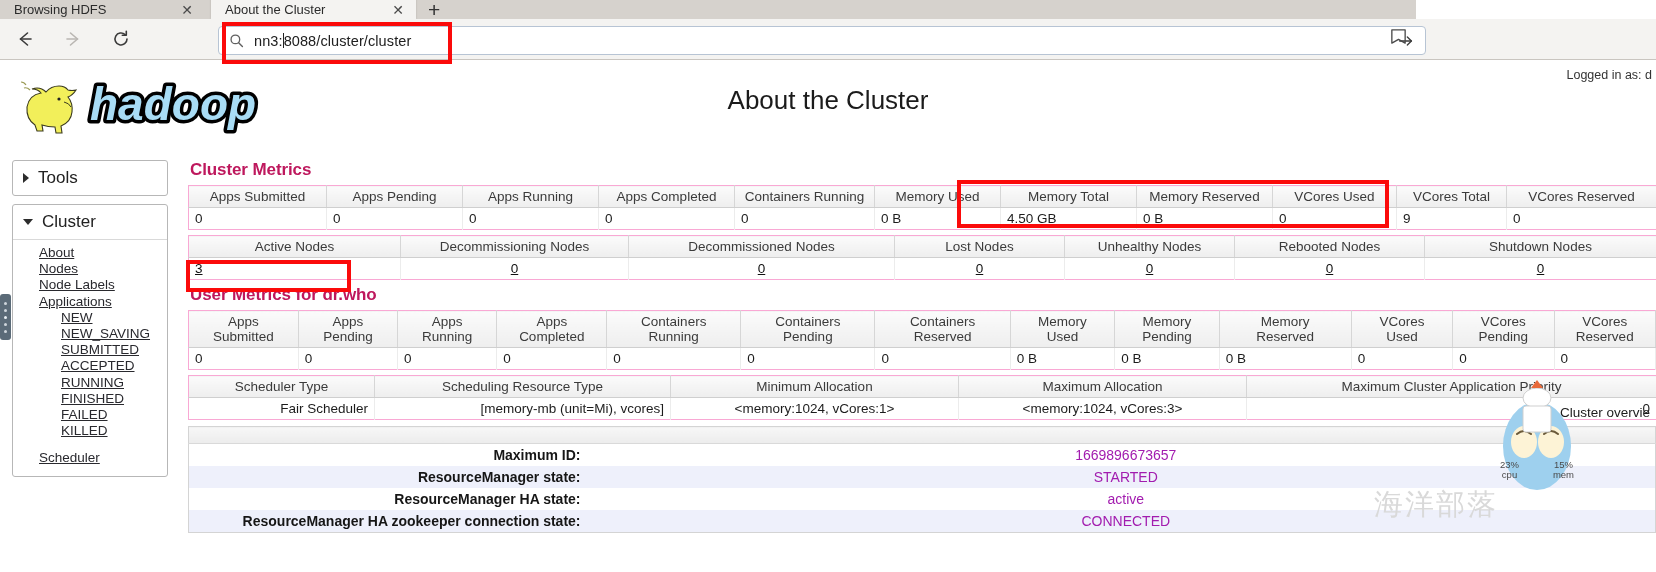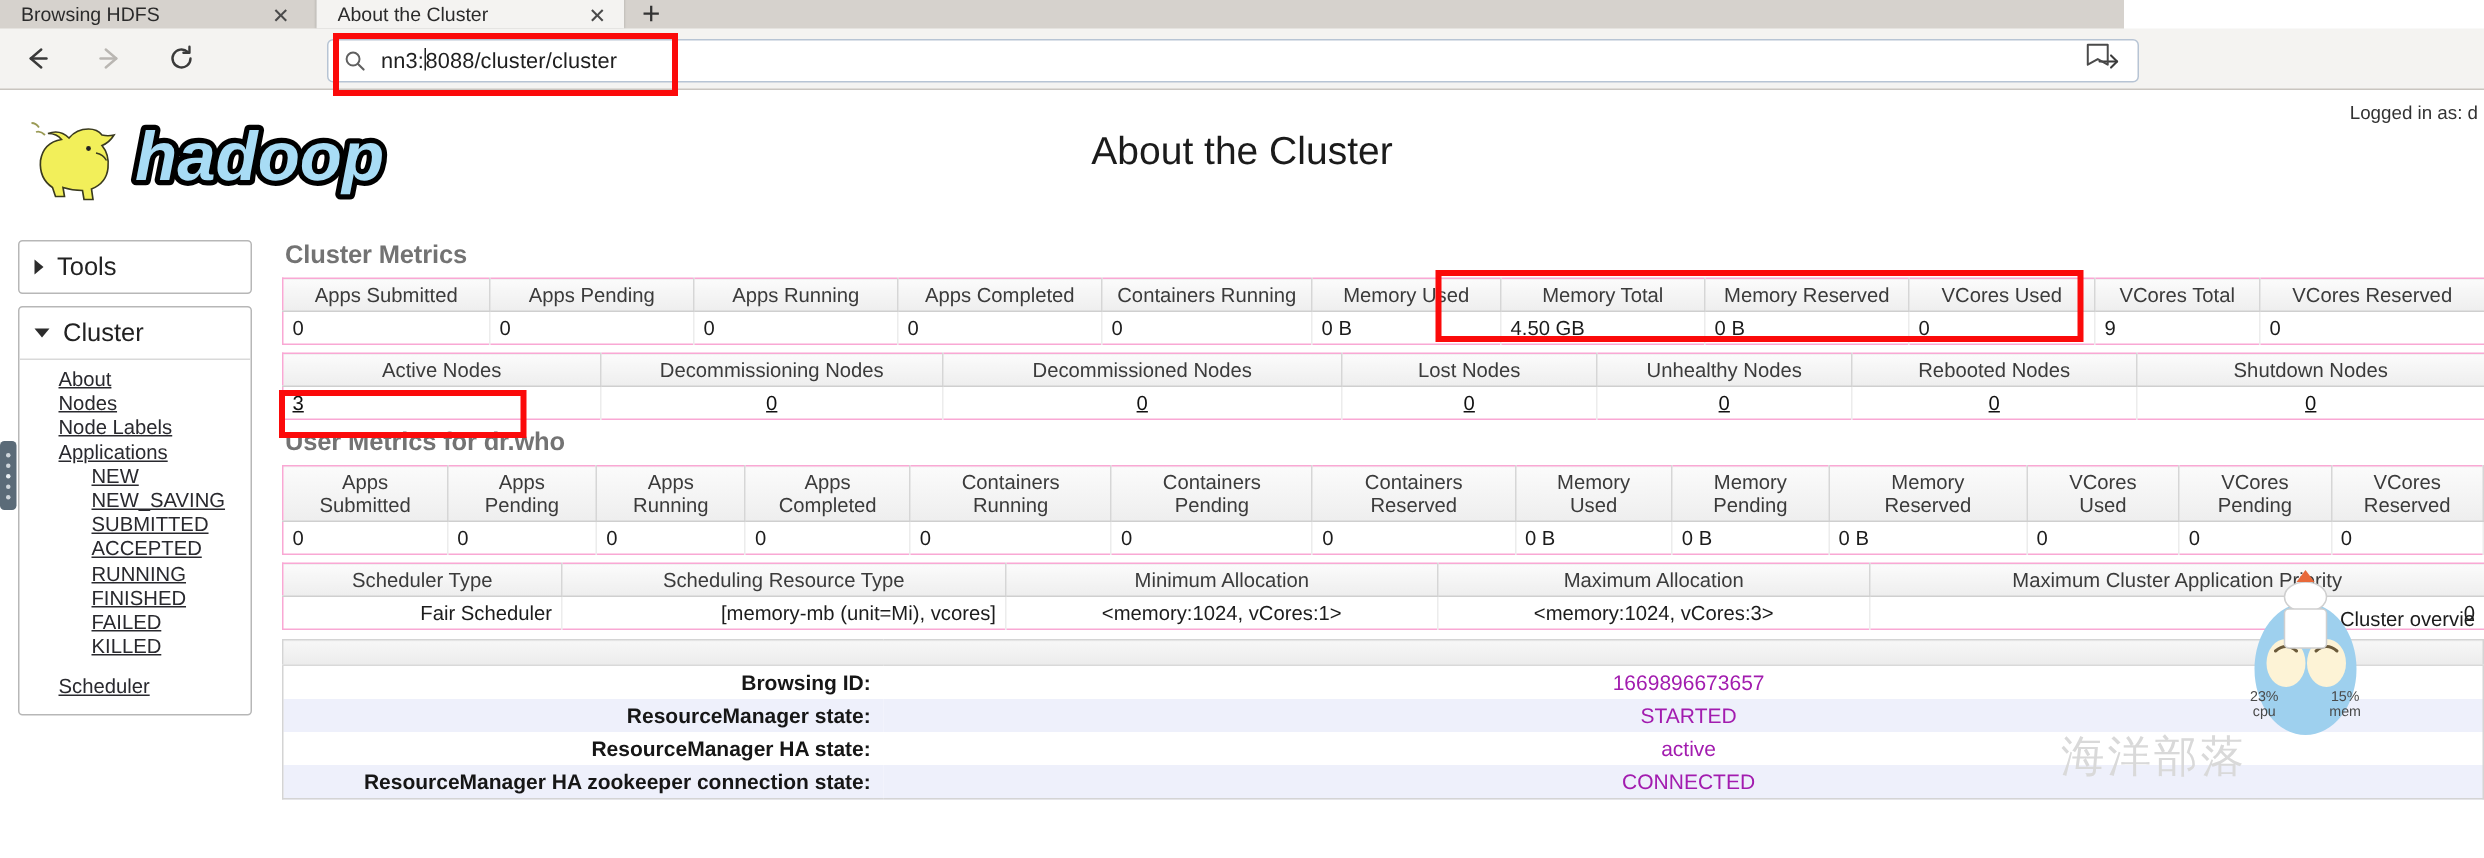--- a/index.html
+++ b/index.html
@@ -169,21 +169,21 @@
     background: #cfd6dc;
   }
 
   
   .main {
     position: absolute; left: 188px; top: 100px;
     width: 1468px;
   }
   h2.sec {
     margin: 0 0 5px 2px;
-    font-size: 17px; font-weight: 700; color: #737373;
+    font-size: 17px; font-weight: 700; color: #be185d;
     letter-spacing: -.1px;
   }
   .sec-wrap { margin-bottom: 5px; }
 
   table.metrics {
     border-collapse: collapse;
     width: 1468px;
     table-layout: fixed;
     border: 1px solid #f9a8d4;
   }
@@ -577,21 +577,21 @@
       <table class="info">
         <colgroup>
             <col style="width:400px">
             <col>
           </colgroup>
         <tbody>
             <tr class="head">
           <td colspan="2"></td>
         </tr>
         <tr class="odd">
-          <td class="k">Browsing ID:</td>
+          <td class="k">Maximum ID:</td>
           <td class="v">1669896673657</td>
         </tr>
         <tr class="even">
           <td class="k">ResourceManager state:</td>
           <td class="v">STARTED</td>
         </tr>
         <tr class="odd">
           <td class="k">ResourceManager HA state:</td>
           <td class="v">active</td>
         </tr>

